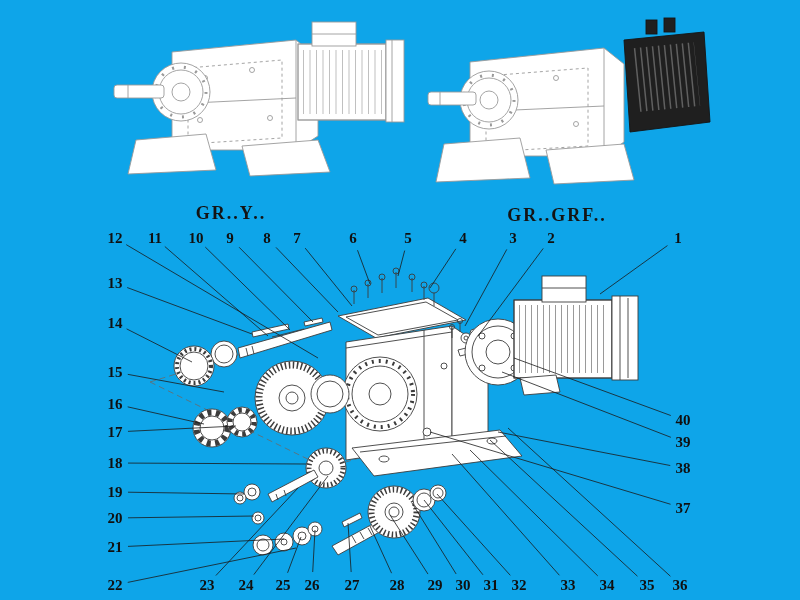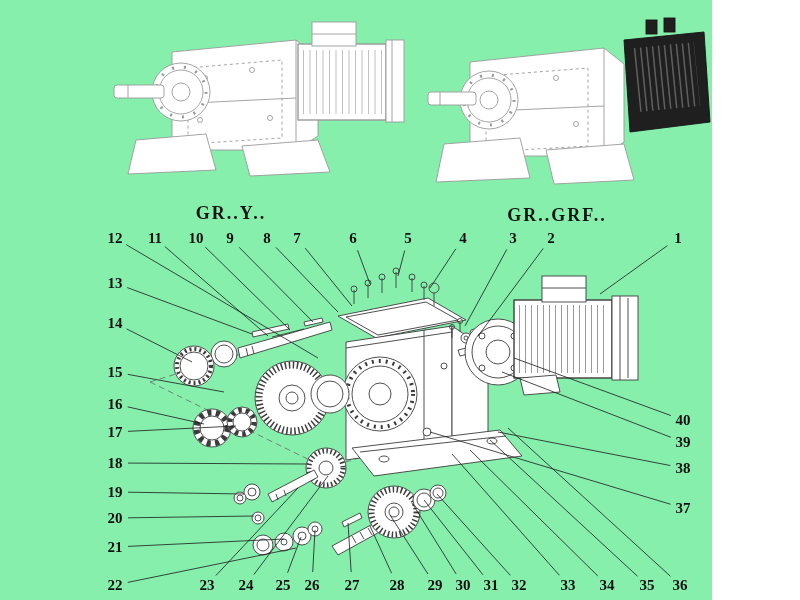--- a/index.html
+++ b/index.html
@@ -1,16 +1,16 @@
 <!DOCTYPE html>
 <html><head>
 <meta charset="utf-8">
 <style>
   html,body{margin:0;padding:0;background:#ffffff;}
-  .canvas{position:relative;width:712px;height:600px;background:#86efac;overflow:hidden;
+  .canvas{position:relative;width:800px;height:600px;background:#0ea5e9;overflow:hidden;
           font-family:"Liberation Serif",serif;}
   svg{display:block;}
   .variant-label{font:bold 18px "Liberation Serif",serif;fill:#141414;letter-spacing:2px;}
   .callout{font:bold 15px "Liberation Serif",serif;fill:#101010;}
 </style>
 </head>
 <body>
 
 <div class="canvas">
 <svg width="800" height="600" viewBox="0 0 800 600">

